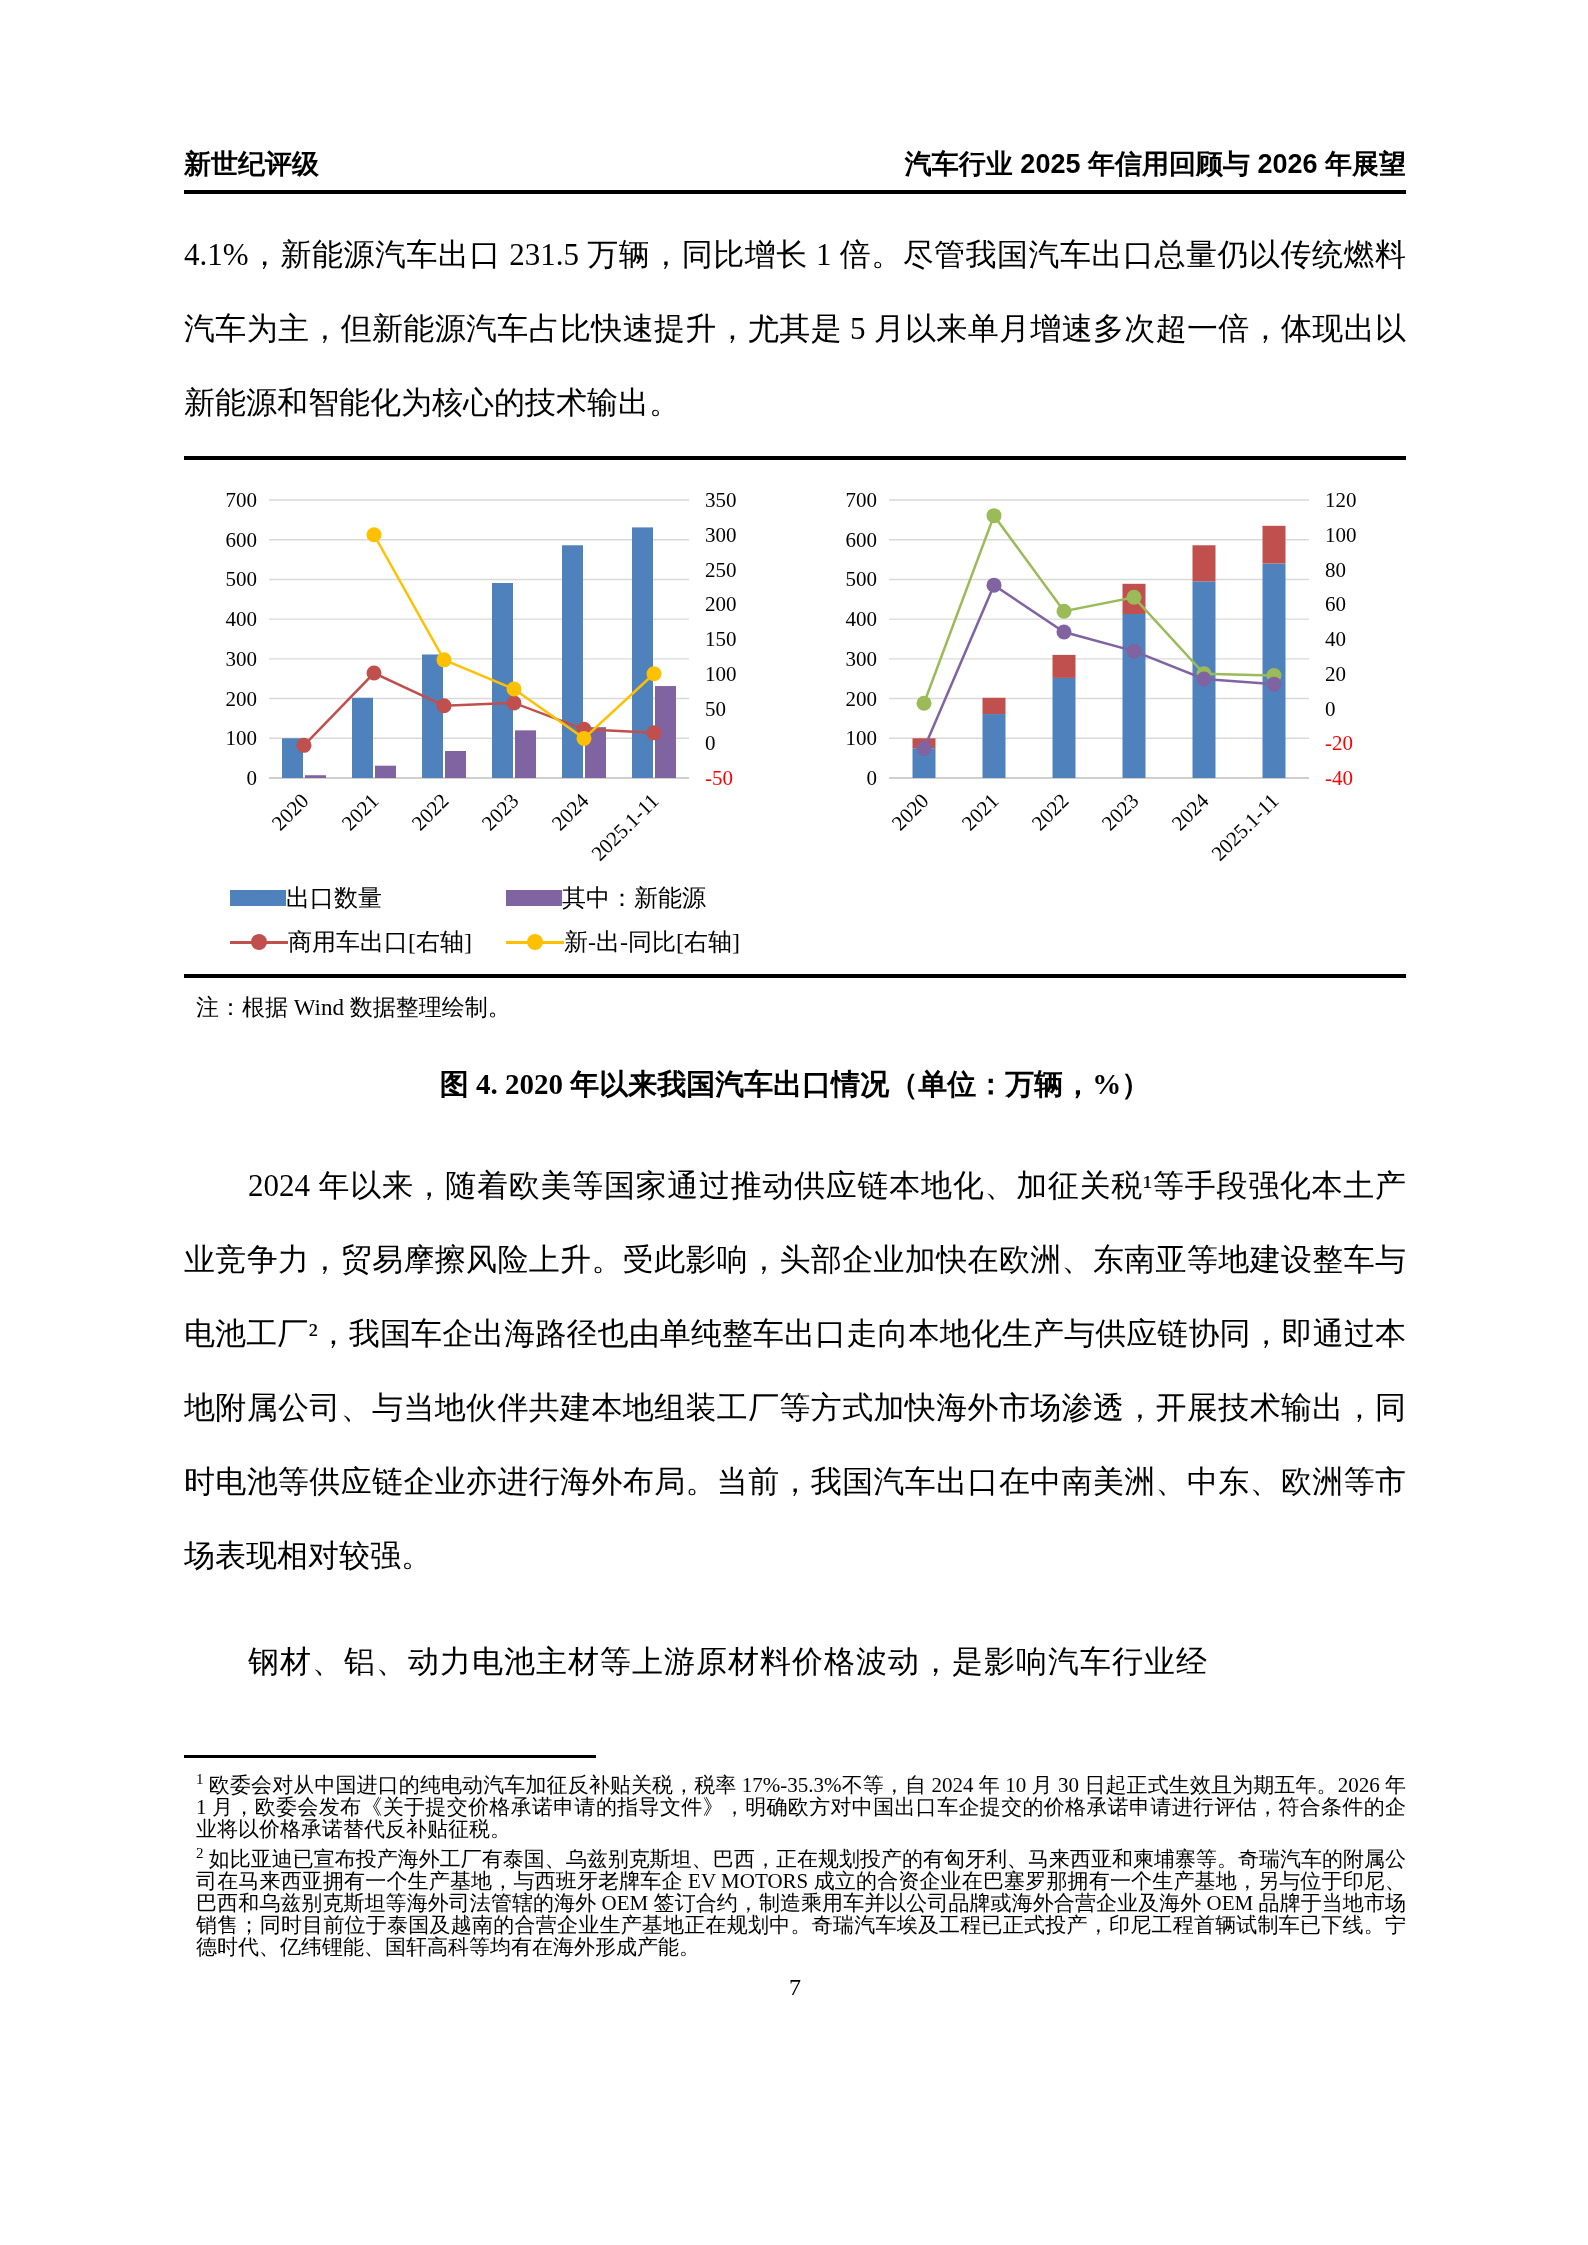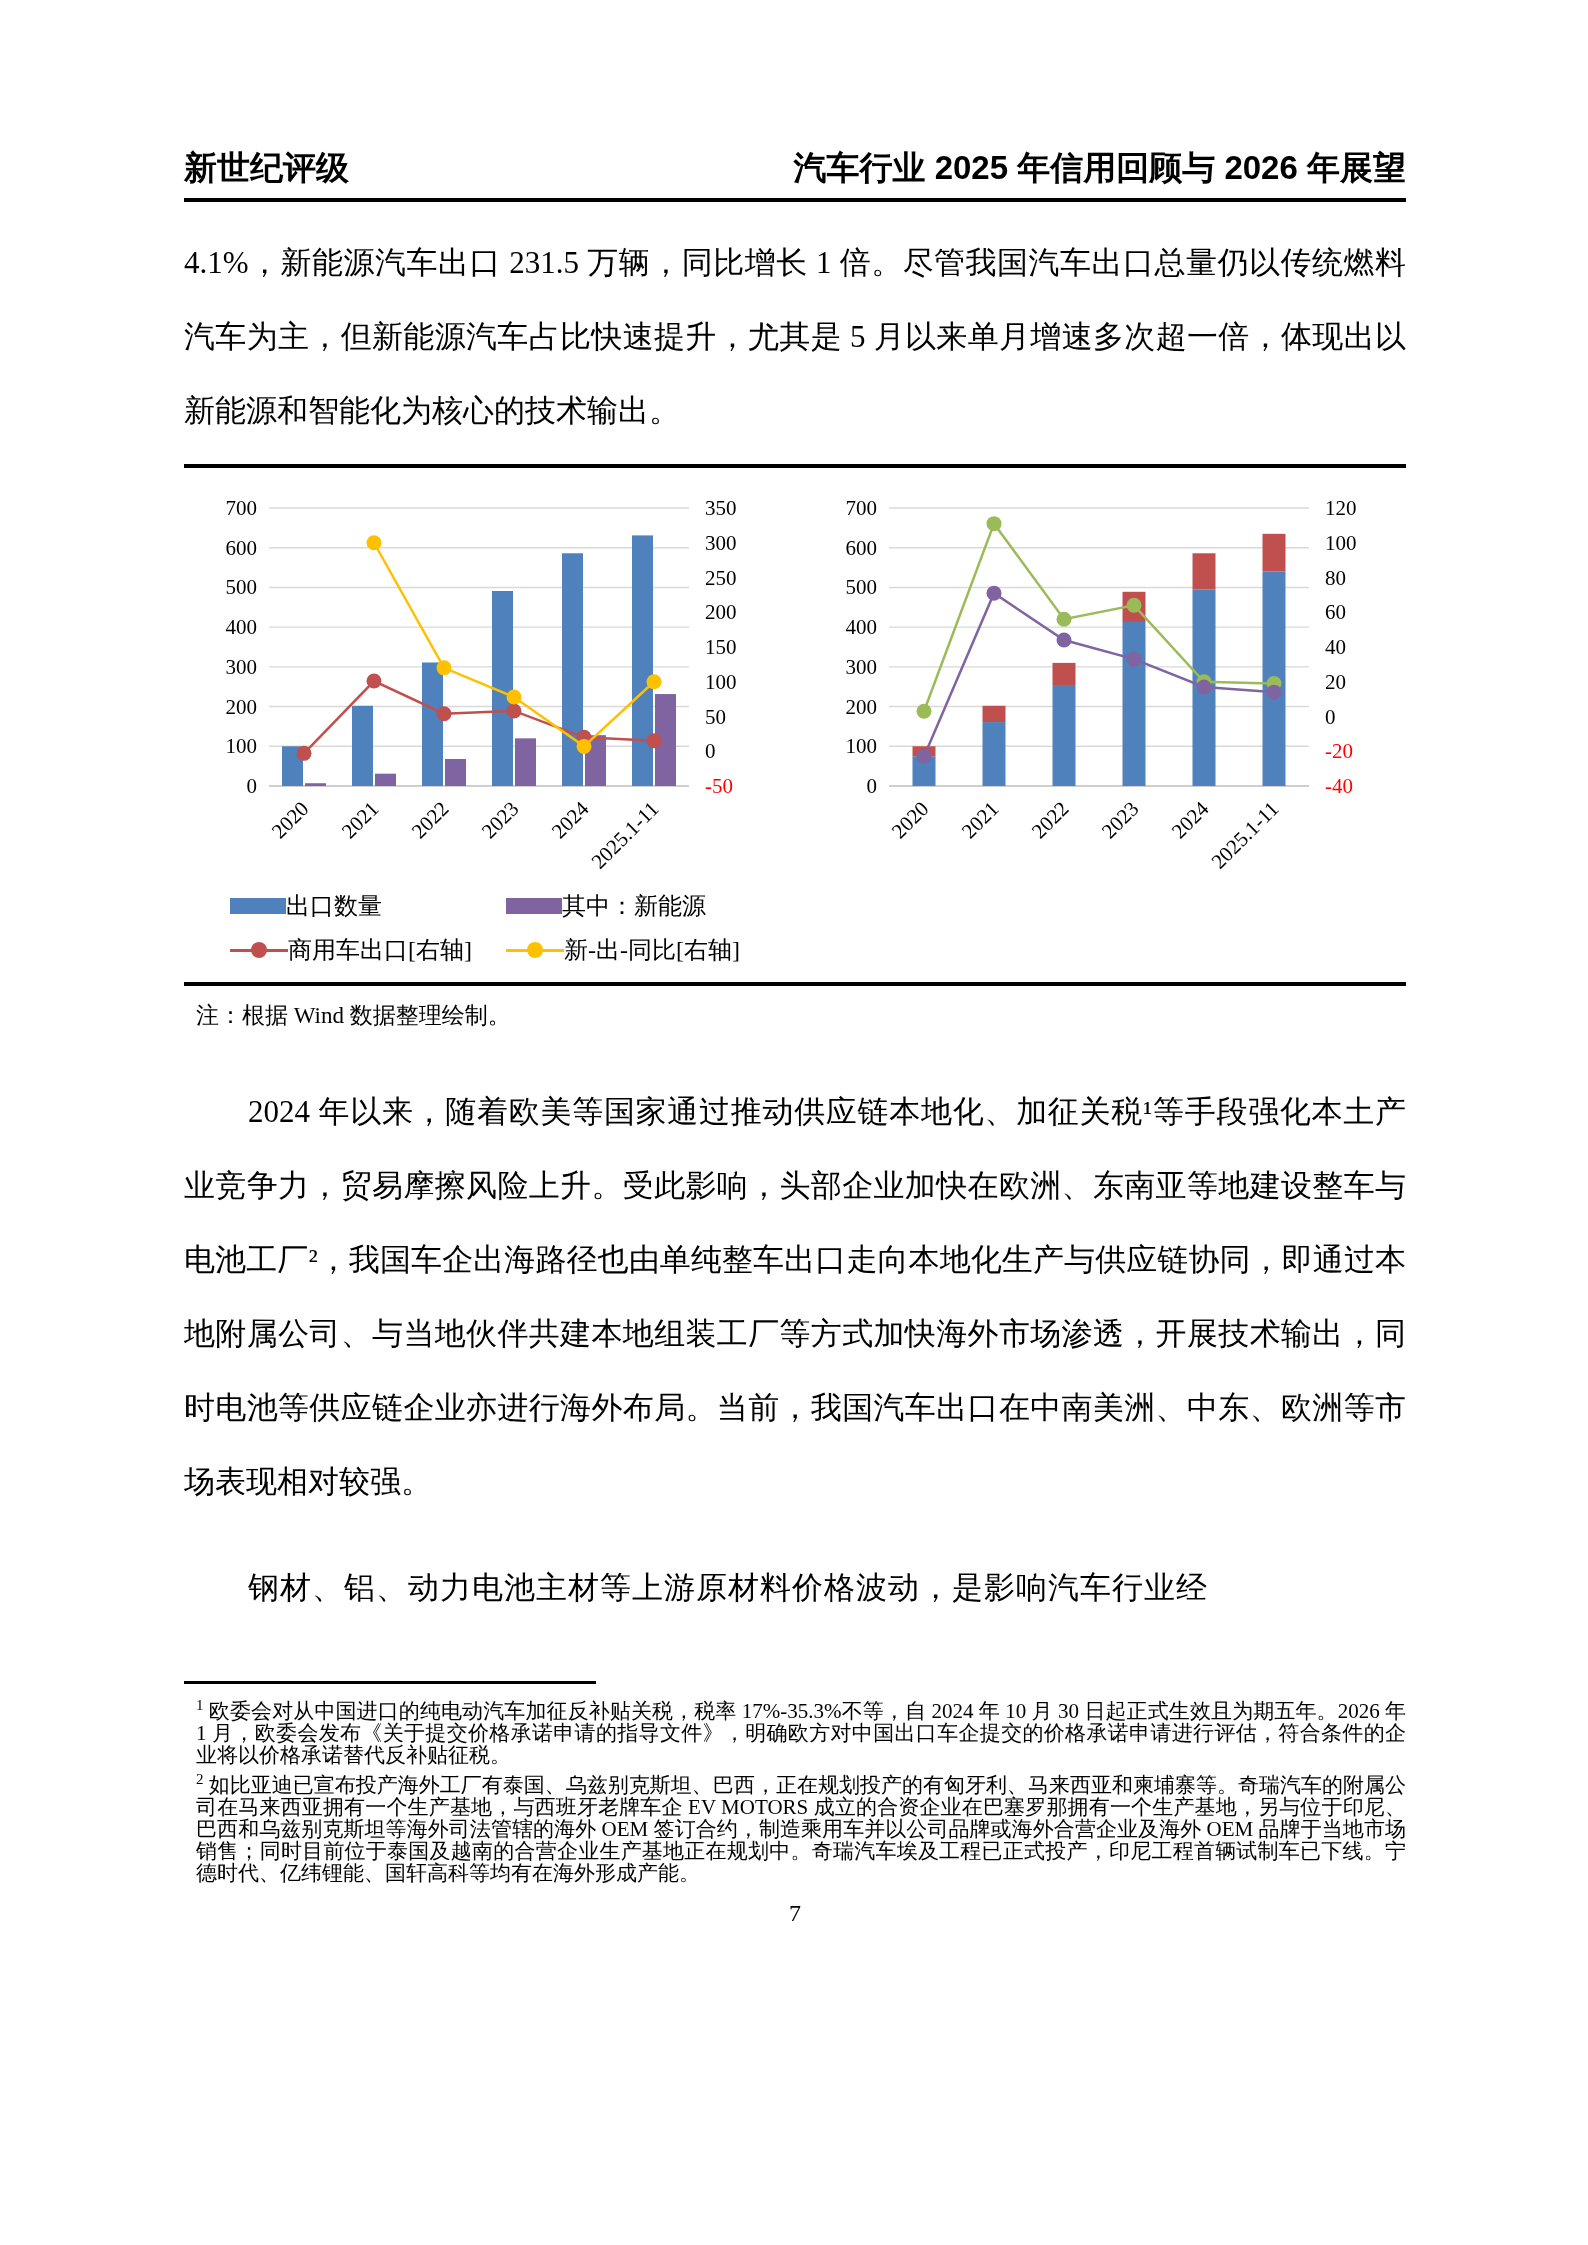--- a/index.html
+++ b/index.html
@@ -5,21 +5,21 @@
   html,body{margin:0;padding:0;}
   body{
     width:1588px;height:2245px;background:#ffffff;color:#000;
     font-family:"Liberation Serif","DejaVu Serif",serif;
     overflow:hidden;
   }
   .page{box-sizing:border-box;width:1588px;height:2245px;padding:148px 182px 0 184px;}
   .header{
     display:flex;justify-content:space-between;align-items:flex-end;
     font-family:"Liberation Sans","DejaVu Sans",sans-serif;
-    font-weight:bold;font-size:33px;line-height:1.2;
+    font-weight:bold;font-size:27px;line-height:1.2;
     border-bottom:4px solid #000;padding-bottom:10px;
   }
   .bodytext{font-size:31px;line-height:74px;text-align:justify;margin:0;}
   .p1{margin-top:24px;}
   .indent{text-indent:64px;}
   .figure-block{
     margin-top:16px;border-top:4px solid #000;border-bottom:4px solid #000;
     padding:26px 4px 16px;display:flex;gap:26px;justify-content:space-between;
   }
   .chart-col{flex:1;display:flex;flex-direction:column;align-items:center;}
@@ -201,20 +201,21 @@
           <text x="257" y="316" font-size="21" text-anchor="end" transform="rotate(-45 257 316)">2022</text>
           <text x="327" y="316" font-size="21" text-anchor="end" transform="rotate(-45 327 316)">2023</text>
           <text x="397" y="316" font-size="21" text-anchor="end" transform="rotate(-45 397 316)">2024</text>
           <text x="467" y="316" font-size="21" text-anchor="end" transform="rotate(-45 467 316)">2025.1-11</text>
         </svg>
     </div>
   </div>
 
   <p class="fig-note">注：根据 Wind 数据整理绘制。</p>
 
+  <p class="fig-caption">图 4. 2020 年以来我国汽车出口情况（单位：万辆，%）</p>
 
   <p class="bodytext p2 indent">2024 年以来，随着欧美等国家通过推动供应链本地化、加征关税¹等手段强化本土产业竞争力，贸易摩擦风险上升。受此影响，头部企业加快在欧洲、东南亚等地建设整车与电池工厂²，我国车企出海路径也由单纯整车出口走向本地化生产与供应链协同，即通过本地附属公司、与当地伙伴共建本地组装工厂等方式加快海外市场渗透，开展技术输出，同时电池等供应链企业亦进行海外布局。当前，我国汽车出口在中南美洲、中东、欧洲等市场表现相对较强。</p>
 
   <p class="bodytext p3 indent">钢材、铝、动力电池主材等上游原材料价格波动，是影响汽车行业经</p>
 
   <hr class="fn-rule">
 
   <p class="footnote"><sup>1</sup> <span>欧委会对从中国进口的纯电动汽车加征反补贴关税，税率 17%-35.3%不等，自 2024 年 10 月 30 日起正式生效且为期五年。2026 年 1 月，欧委会发布《关于提交价格承诺申请的指导文件》，明确欧方对中国出口车企提交的价格承诺申请进行评估，符合条件的企业将以价格承诺替代反补贴征税。</span></p>
   <p class="footnote"><sup>2</sup> <span>如比亚迪已宣布投产海外工厂有泰国、乌兹别克斯坦、巴西，正在规划投产的有匈牙利、马来西亚和柬埔寨等。奇瑞汽车的附属公司在马来西亚拥有一个生产基地，与西班牙老牌车企 EV MOTORS 成立的合资企业在巴塞罗那拥有一个生产基地，另与位于印尼、巴西和乌兹别克斯坦等海外司法管辖的海外 OEM 签订合约，制造乘用车并以公司品牌或海外合营企业及海外 OEM 品牌于当地市场销售；同时目前位于泰国及越南的合营企业生产基地正在规划中。奇瑞汽车埃及工程已正式投产，印尼工程首辆试制车已下线。宁德时代、亿纬锂能、国轩高科等均有在海外形成产能。</span></p>
 

